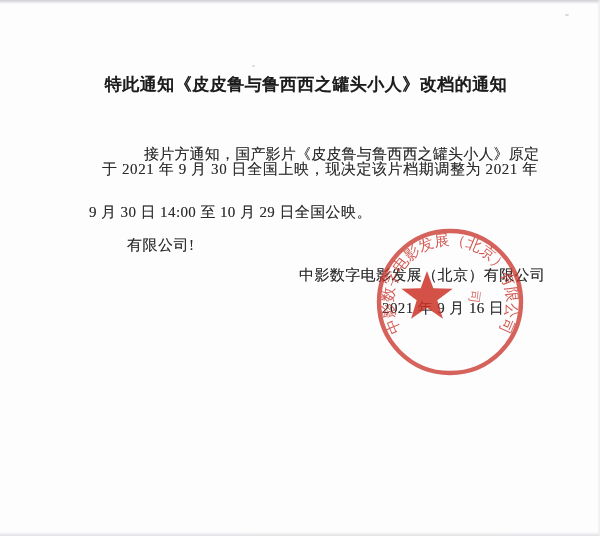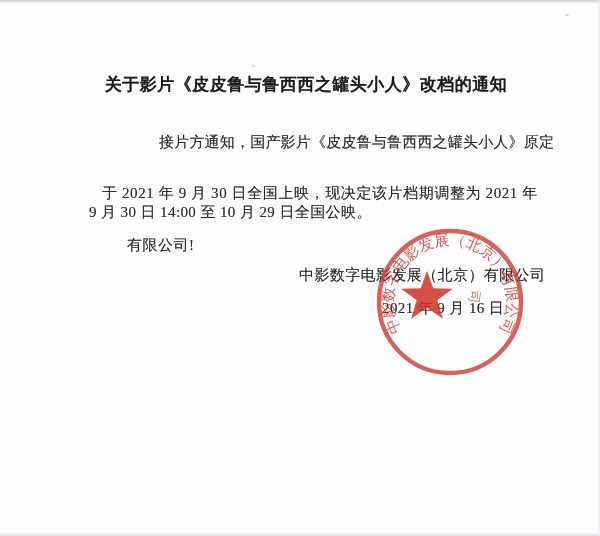--- a/index.html
+++ b/index.html
@@ -36,22 +36,22 @@
   }
   .doc-title {
     left: 51%; top: 73px;
     transform: translateX(-50%);
     font-size: 17px;
     font-weight: 700;
     color: #1c1c1c;
     letter-spacing: 0.5px;
   }
   .salutation { left: 101px; top: 106px; letter-spacing: 0.5px; }
-  .body-line-1 { left: 144px; top: 133px; letter-spacing: 0.2px; margin-left: 15px; }
-  .body-line-2 { left: 102px; top: 184px; letter-spacing: 0.6px; }
+  .body-line-1 { left: 144px; top: 145px; letter-spacing: 0.2px; }
+  .body-line-2 { left: 102px; top: 160px; letter-spacing: 0.6px; }
   .body-line-3 { left: 89px; top: 203px; letter-spacing: 0.4px; }
   .closing    { left: 127px; top: 236px; letter-spacing: 0.5px; }
   .sign-company { left: 299px; top: 266px; letter-spacing: 0.4px; }
   .sign-date    { left: 382px; top: 299px; letter-spacing: 0.4px; }
   .seal-svg {
     position: absolute;
     left: 374px; top: 226px;
     width: 152px; height: 152px;
   }
   .speck {
@@ -69,21 +69,21 @@
 <div class="scan-page">
 
   <div class="edge-top"></div>
   <div class="edge-bottom"></div>
   <div class="edge-right"></div>
 
   <div class="speck speck-1"></div>
   <div class="speck speck-2"></div>
   <div class="speck speck-3"></div>
 
-  <div class="txt doc-title">关于影片《皮皮鲁与鲁西西之罐头小人》改档的通知</div>
+  <div class="txt doc-title">特此通知《皮皮鲁与鲁西西之罐头小人》改档的通知</div>
 
 
   <div class="txt body-line-1">接片方通知，国产影片《皮皮鲁与鲁西西之罐头小人》原定</div>
   <div class="txt body-line-2">于 2021 年 9 月 30 日全国上映，现决定该片档期调整为 2021 年</div>
   <div class="txt body-line-3">9 月 30 日 14:00 至 10 月 29 日全国公映。</div>
 
   <div class="txt closing">有限公司!</div>
 
   <div class="txt sign-company">中影数字电影发展（北京）有限公司</div>
   <div class="txt sign-date">2021 年 9 月 16 日</div>

